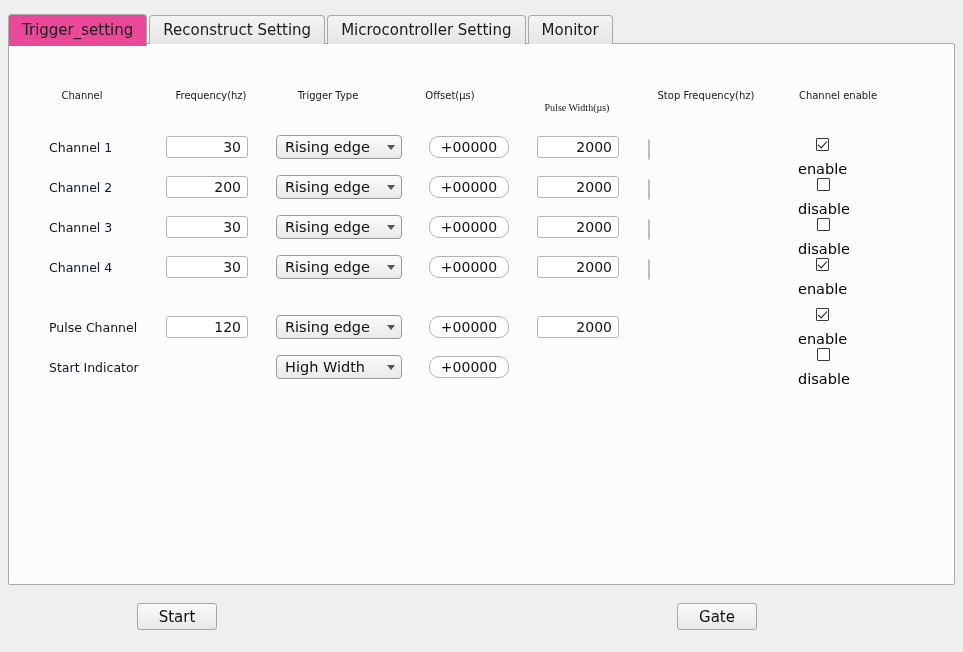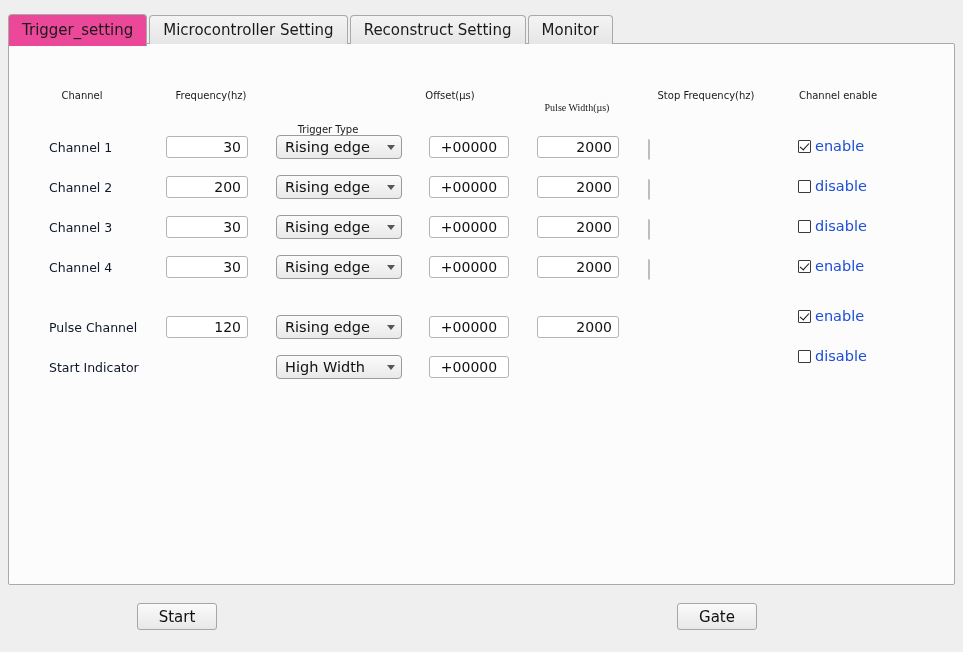--- a/index.html
+++ b/index.html
@@ -99,21 +99,21 @@
     border-radius: 3px;
     background: #ffffff;
     font-family: "DejaVu Sans", "Liberation Sans", sans-serif;
     font-size: 14px;
     color: #111;
     padding: 0 6px;
     line-height: 20px;
     outline: none;
   }
   .tinput.right { text-align: right; }
-  .tinput.center { text-align: center; }
+  .tinput.center { text-align: center; border-radius: 10px; }
   .tinput.offset { width: 80px; }
 
   
   .combo {
     width: 126px;
     height: 24px;
     box-sizing: border-box;
     border: 1px solid #9a9a9a;
     border-radius: 4px;
     background: linear-gradient(to bottom, #fbfbfb 0%, #e9e9e9 100%);
@@ -136,24 +136,25 @@
     border-right: 4.5px solid transparent;
     border-top: 5px solid #555;
     margin-left: 4px;
     flex: none;
   }
 
   
   .chkwrap {
     display: flex;
     align-items: center;
-    gap: 4px;
+    gap: 10px;
     font-size: 14.5px;
-    color: #1d4ed8;
-    white-space: nowrap;
+    color: #000000;
+    white-space: nowrap;
+    flex-direction: column;
   }
   .box {
     width: 13px;
     height: 13px;
     box-sizing: border-box;
     border: 1px solid #3a3a3a;
     background: #ffffff;
     border-radius: 1px;
     position: relative;
     flex: none;
@@ -193,36 +194,36 @@
   #quit-button  { left: 677px; top: 603px; width: 80px; }
 </style>
 </head>
 <body>
 
 <div id="tabbar">
   <div class="tab active">
     <span>Trigger_setting</span>
   </div>
   <div class="tab">
+    <span>Reconstruct Setting</span>
+  </div>
+  <div class="tab">
     <span>Microcontroller Setting</span>
-  </div>
-  <div class="tab">
-    <span>Reconstruct Setting</span>
   </div>
   <div class="tab">
     <span>Monitor</span>
   </div>
 </div>
 
 <div id="panel">
   <div id="grid">
 
     <div class="cell hdr" style="left:26px;  top:46px; width:94px;">Channel</div>
     <div class="cell hdr" style="left:139px; top:46px; width:126px;">Frequency(hz)</div>
-    <div class="cell hdr" style="left:256px; top:46px; width:126px;margin-top:34px;">Trigger Type</div>
+    <div class="cell hdr" style="left:256px; top:46px; width:126px;">Trigger Type</div>
     <div class="cell hdr" style="left:386px; top:46px; width:110px;">Offset(µs)</div>
     <div class="cell hdr" style="left:505px; top:58px; width:126px;font-family:Liberation Serif, serif;">Pulse Width(µs)</div>
     <div class="cell hdr" style="left:622px; top:46px; width:150px;">Stop Frequency(hz)</div>
     <div class="cell hdr" style="left:755px; top:46px; width:148px;">Channel enable</div>
 
     <div class="cell rowlabel" style="left:40px; top:96px;">Channel 1</div>
     <input class="cell tinput right" style="left: 157px; top: 92px;" value="30">
     <div class="cell combo" style="left:267px; top:91px;">
       <span class="ctext">Rising edge</span>
       <span class="arrow"></span>

